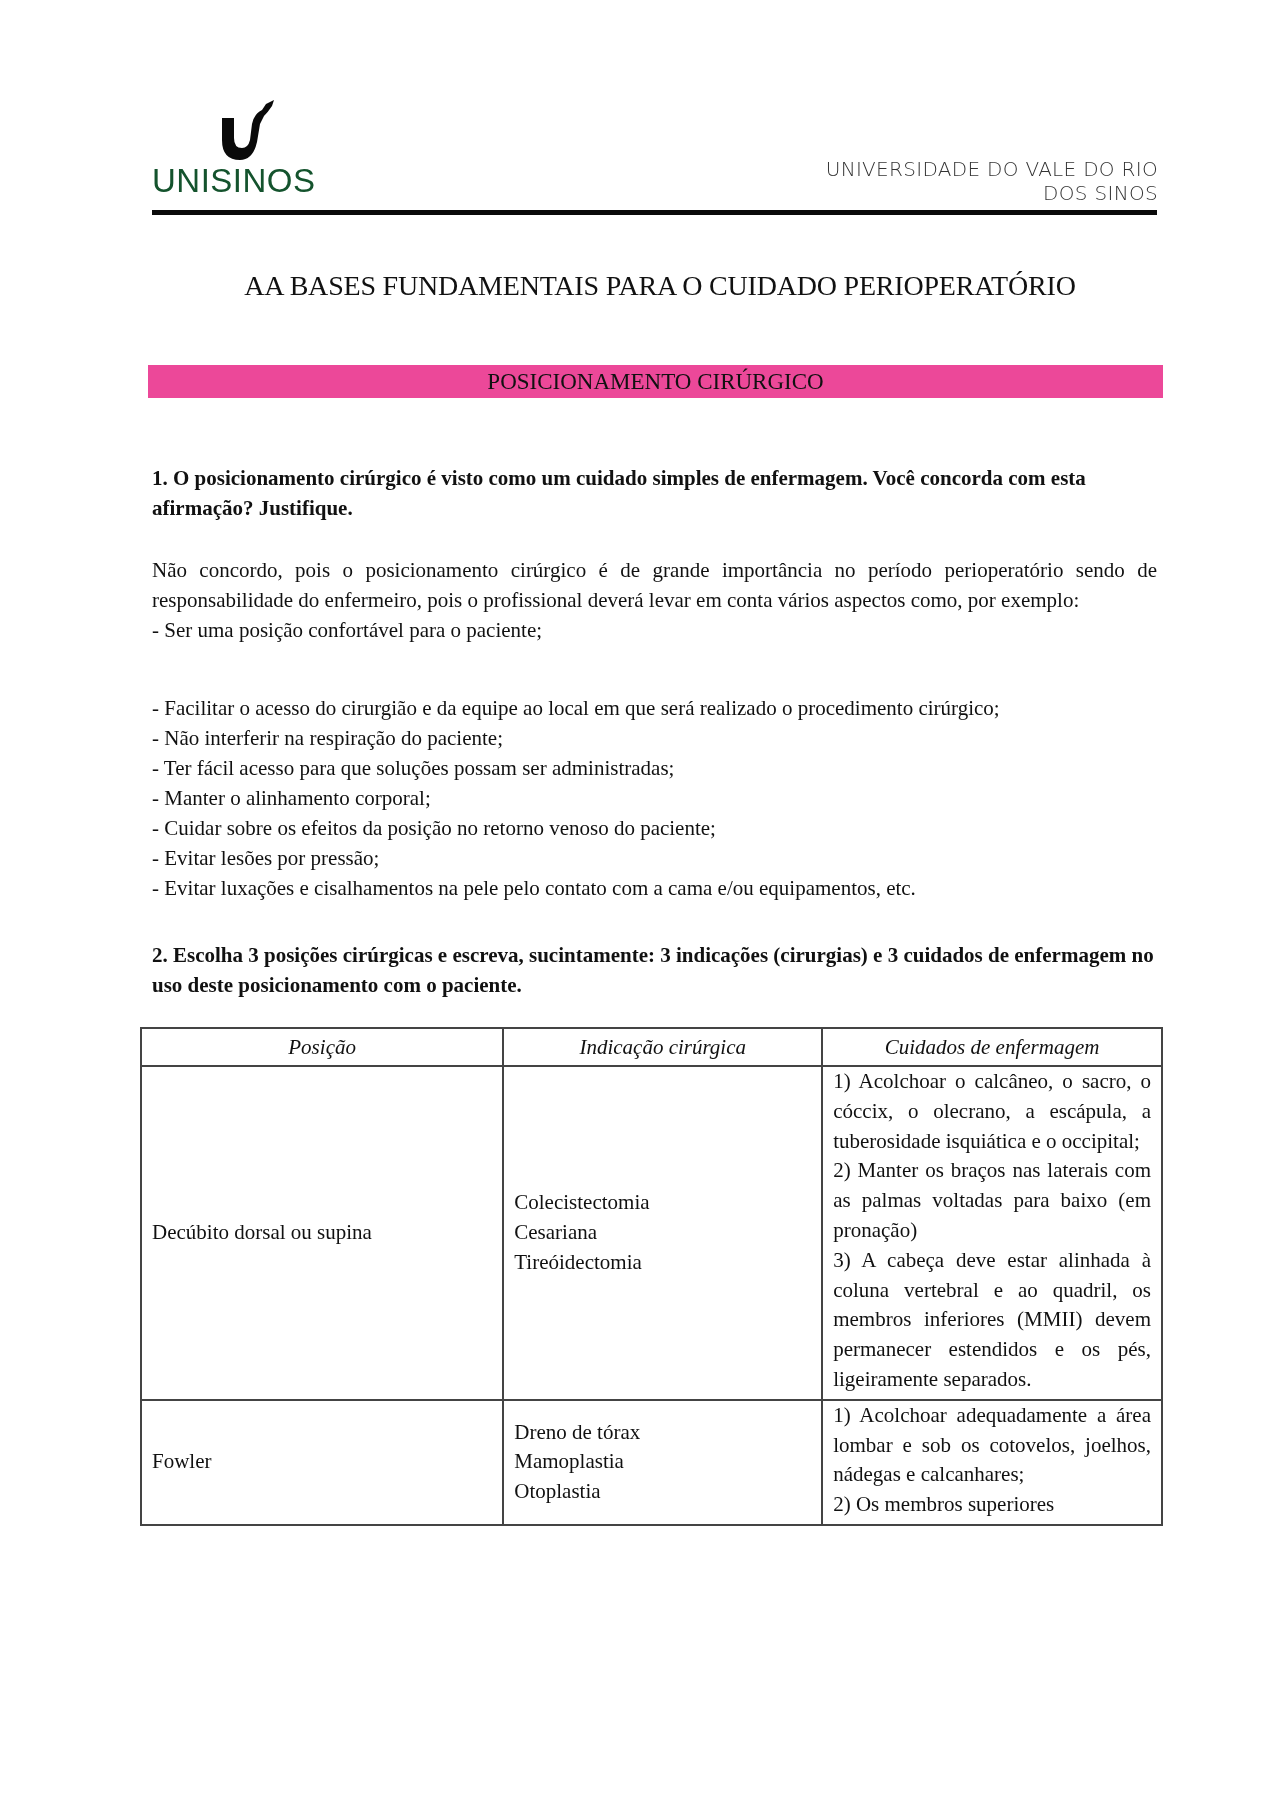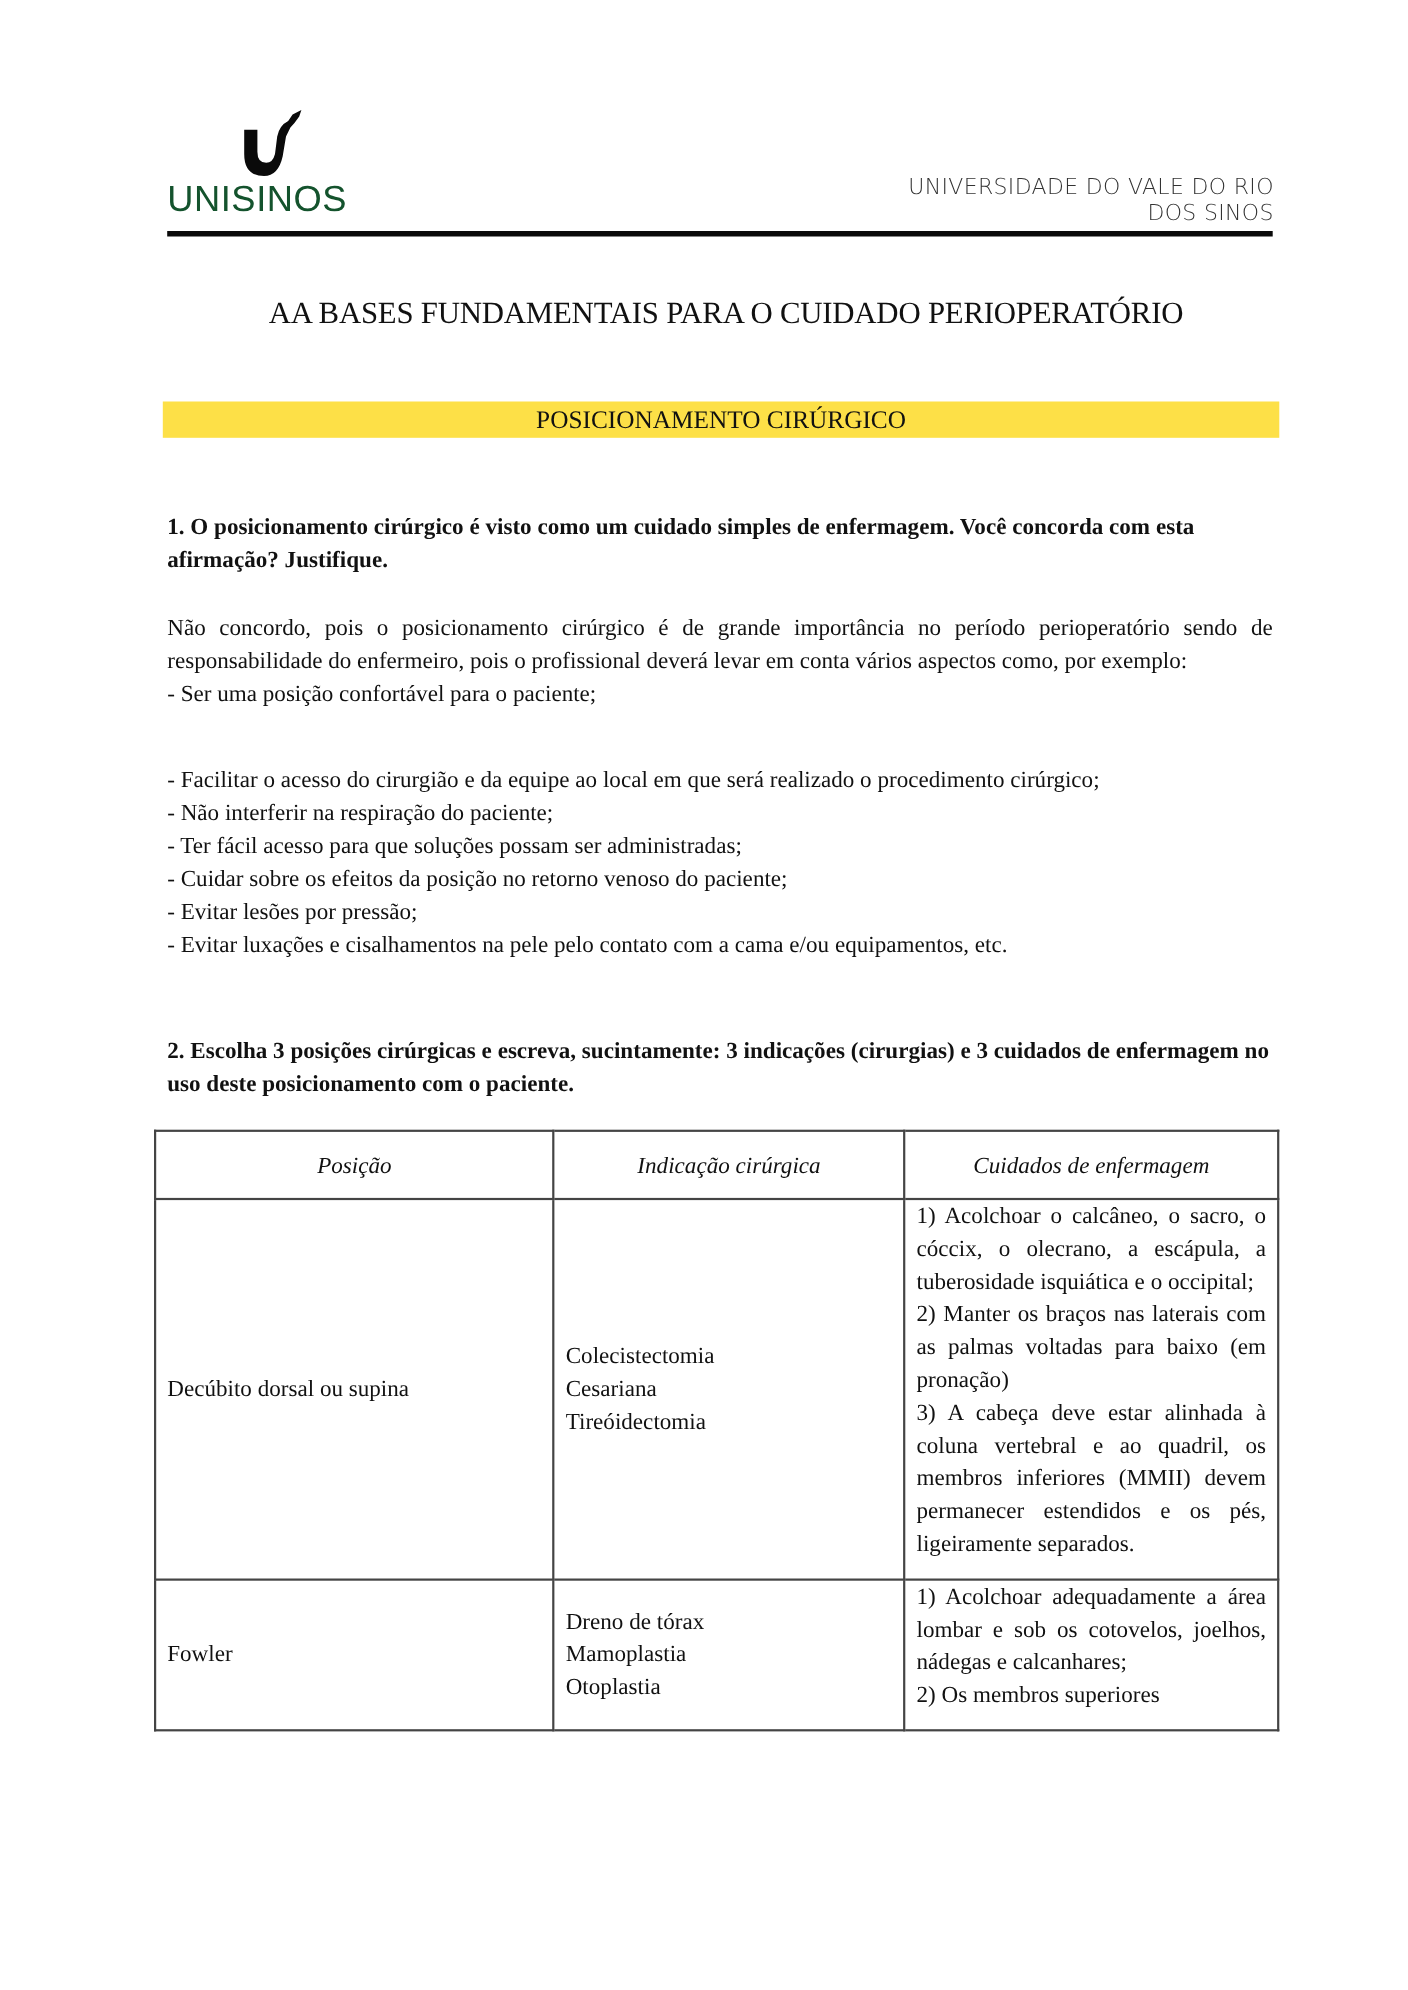--- a/index.html
+++ b/index.html
@@ -20,39 +20,39 @@
     }
     .header-rule {
       position: absolute; left: 152px; top: 210px; width: 1005px; height: 5px; background: #0a0a0a;
     }
     .doc-title {
       position: absolute; left: 140px; top: 270px; width: 1040px; text-align: center;
       font-size: 28px; letter-spacing: -0.2px;
     }
     .section-band {
       position: absolute; left: 148px; top: 365px; width: 1015px; height: 33px;
-      background: #fde047; text-align: center; font-size: 23px; line-height: 34px;
+      background: #ec4899; text-align: center; font-size: 23px; line-height: 34px;
     }
     .q {
       position: absolute; left: 152px; width: 1010px; font-weight: bold; font-size: 21px; line-height: 30px;
     }
     .q1 { top: 463px; }
     .q2 { top: 940px; }
     .answer {
       position: absolute; left: 152px; top: 555px; width: 1005px;
       font-size: 21px; line-height: 30px;
     }
     .answer p { margin: 0; text-align: justify; text-align-last: left; }
     .answer .bullet { margin: 0; }
     .answer .bullet.justified { text-align: justify; text-align-last: left; margin-top: 48px; }
     table.pos-table {
       position: absolute; left: 140px; top: 1027px; width: 1023px;
       border-collapse: collapse; font-size: 21px; line-height: 29.8px;
     }
-    .pos-table th, .pos-table td { border: 2px solid #444; padding: 16px 10px; vertical-align: middle; }
+    .pos-table th, .pos-table td { border: 2px solid #444; padding: 4px 10px; vertical-align: middle; }
     .pos-table th { font-weight: normal; font-style: italic; text-align: center; height: 28px; line-height: 28px; }
     .pos-table .col1 { width: 342px; }
     .pos-table .col2 { width: 298px; }
     .pos-table .col3 { width: 319px; }
     .pos-table td.care { text-align: justify; text-align-last: left; vertical-align: top; padding-top: 0; }
     .care-item { display: block; }
     .indic-item { display: block; }
   </style>
 </head>
 <body>
@@ -69,20 +69,21 @@
 <div class="doc-title">AA BASES FUNDAMENTAIS PARA O CUIDADO PERIOPERATÓRIO</div>
 <div class="section-band">POSICIONAMENTO CIRÚRGICO</div>
 
 <div class="q q1">1.  O posicionamento cirúrgico é visto como um cuidado simples de enfermagem. Você concorda com esta afirmação? Justifique.</div>
 <div class="answer">
   <p>Não concordo, pois o posicionamento cirúrgico é de grande importância no período perioperatório sendo de responsabilidade do enfermeiro, pois o profissional deverá levar em conta vários aspectos como, por exemplo:</p>
   <div class="bullet">- Ser uma posição confortável para o paciente;</div>
   <div class="bullet justified">- Facilitar o acesso do cirurgião e da equipe ao local em que será realizado o procedimento cirúrgico;</div>
   <div class="bullet">- Não interferir na respiração do paciente;</div>
   <div class="bullet">- Ter fácil acesso para que soluções possam ser administradas;</div>
+  <div class="bullet">- Manter o alinhamento corporal;</div>
   <div class="bullet">- Cuidar sobre os efeitos da posição no retorno venoso do paciente;</div>
   <div class="bullet">- Evitar lesões por pressão;</div>
   <div class="bullet">- Evitar luxações e cisalhamentos na pele pelo contato com a cama e/ou equipamentos, etc.</div>
 </div>
 
 <div class="q q2">2.  Escolha 3 posições cirúrgicas e escreva, sucintamente: 3 indicações (cirurgias) e 3 cuidados de enfermagem no uso deste posicionamento com o paciente.</div>
 
 <table class="pos-table">
   <thead>
     <tr>

